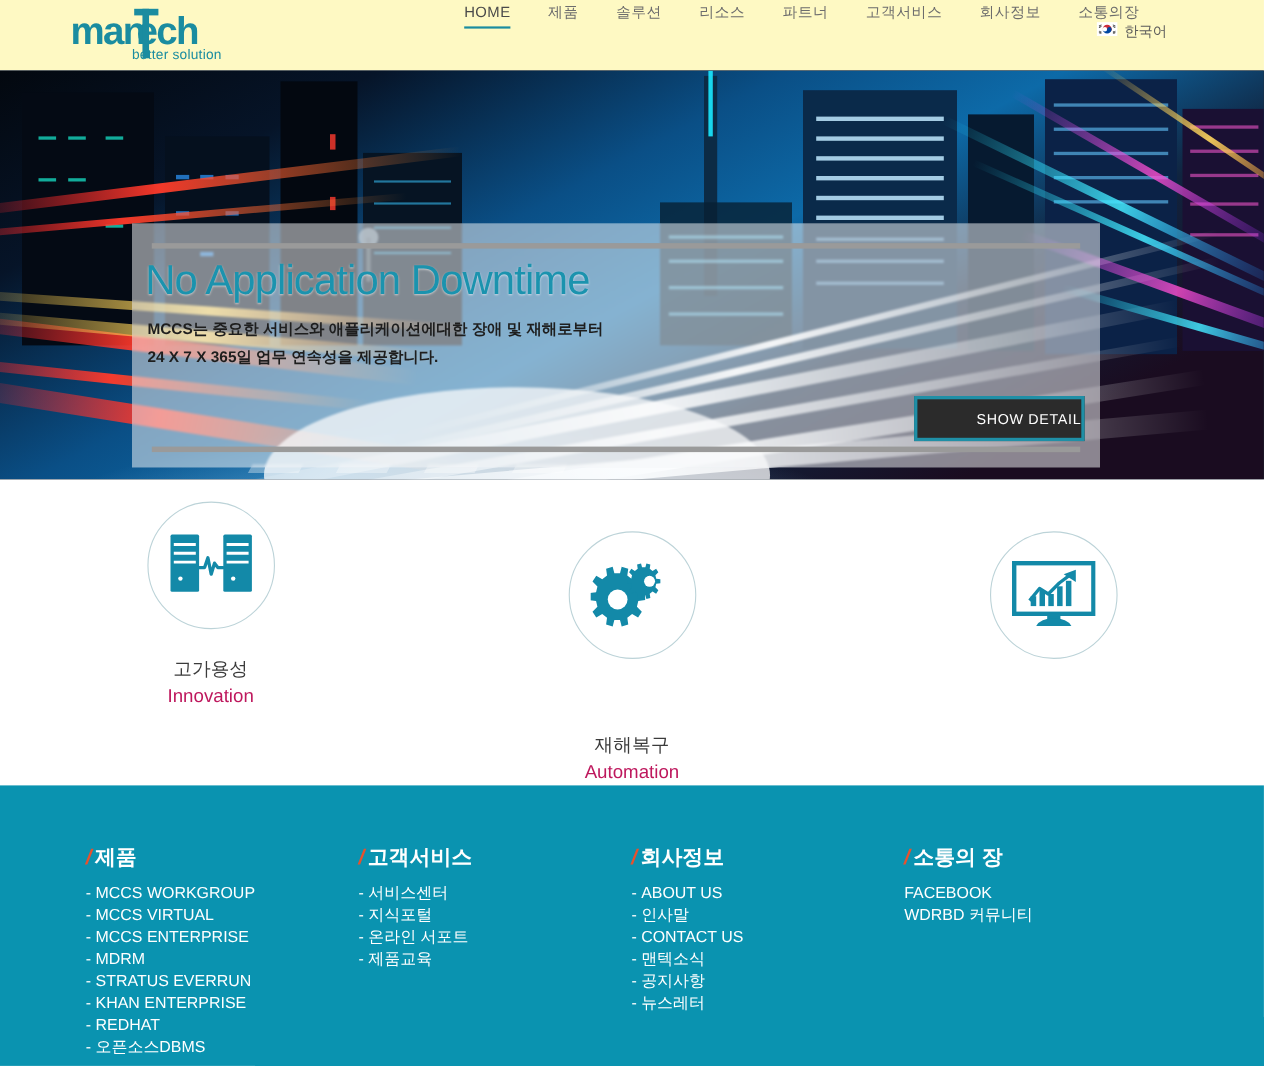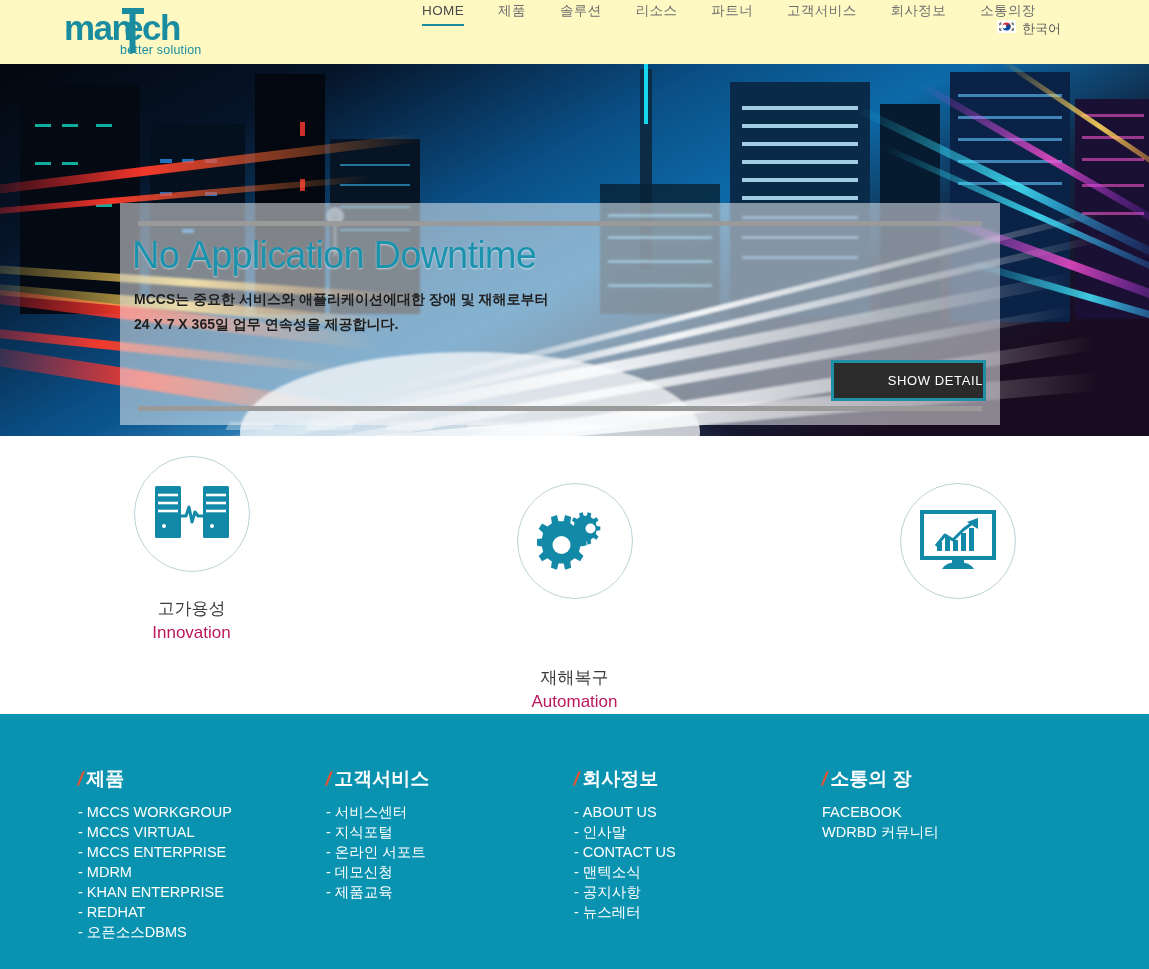--- a/index.html
+++ b/index.html
@@ -577,34 +577,34 @@
 
     <div class="f-col c1">
       <div class="f-head">
         <span class="f-slash">/</span>
         <span>제품</span>
       </div>
       <div class="f-link"><span class="dash">-</span><span>MCCS WORKGROUP</span></div>
       <div class="f-link"><span class="dash">-</span><span>MCCS VIRTUAL</span></div>
       <div class="f-link"><span class="dash">-</span><span>MCCS ENTERPRISE</span></div>
       <div class="f-link"><span class="dash">-</span><span>MDRM</span></div>
+      <div class="f-link"><span class="dash">-</span><span>STRATUS EVERRUN</span></div>
       <div class="f-link"><span class="dash">-</span><span>KHAN ENTERPRISE</span></div>
       <div class="f-link"><span class="dash">-</span><span>REDHAT</span></div>
       <div class="f-link"><span class="dash">-</span><span>오픈소스DBMS</span></div>
     </div>
 
     <div class="f-col c2">
       <div class="f-head">
         <span class="f-slash">/</span>
         <span>고객서비스</span>
       </div>
       <div class="f-link"><span class="dash">-</span><span>서비스센터</span></div>
       <div class="f-link"><span class="dash">-</span><span>지식포털</span></div>
       <div class="f-link"><span class="dash">-</span><span>온라인 서포트</span></div>
-      <div class="f-link"><span class="dash">-</span><span>데모신청</span></div>
       <div class="f-link"><span class="dash">-</span><span>제품교육</span></div>
     </div>
 
     <div class="f-col c3">
       <div class="f-head">
         <span class="f-slash">/</span>
         <span>회사정보</span>
       </div>
       <div class="f-link"><span class="dash">-</span><span>ABOUT US</span></div>
       <div class="f-link"><span class="dash">-</span><span>인사말</span></div>

